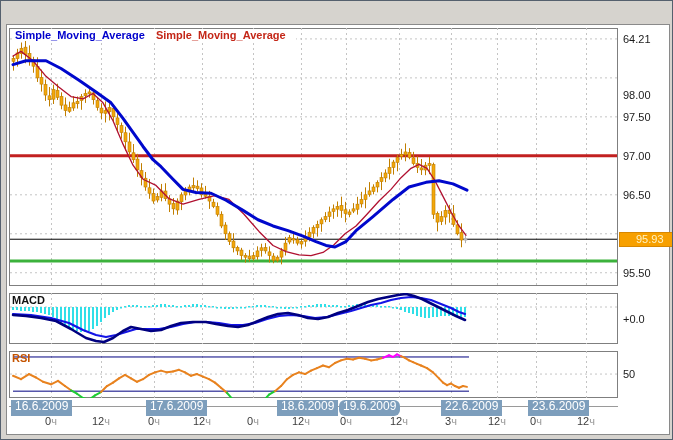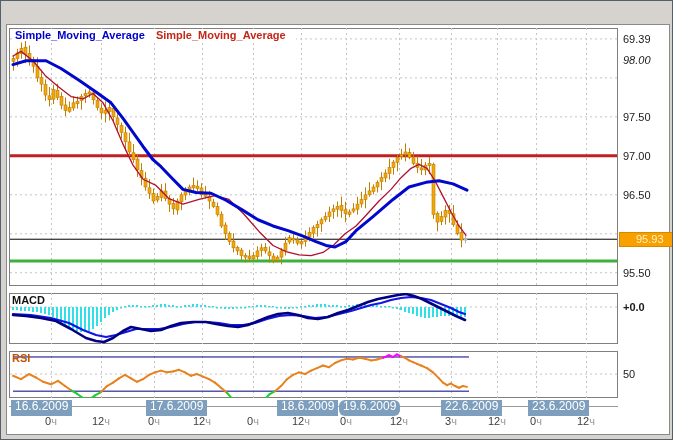--- a/index.html
+++ b/index.html
@@ -544,31 +544,31 @@
 
     <div class="legend">
       <span id="legend-0" style="color: rgb(0, 0, 204);">Simple_Moving_Average</span>
       <span id="legend-1" style="color: rgb(196, 39, 24);">Simple_Moving_Average</span>
     </div>
 
     <div class="panel-label macd">MACD</div>
     <div class="panel-label rsi">RSI</div>
 
     <div id="y-labels">
-        <div class="y-label" style="top: 7.91239px;">69.39</div>
-        <div class="y-label" style="top: 29px; font-style: italic;">98.00</div>
+        <div class="y-label" style="top: 7.91239px;">64.21</div>
+        <div class="y-label" style="top: 64px;">98.00</div>
         <div class="y-label" style="top: 85.858px;">97.50</div>
         <div class="y-label" style="top: 124.831px;">97.00</div>
         <div class="y-label" style="top: 163.804px;">96.50</div>
         <div class="y-label" style="top: 241.749px;">95.50</div>
       </div>
 
     <div class="price-badge" id="price-badge" style="top: 207.233px;">95.93</div>
 
-    <div class="gutter-label" id="macd-zero" style="top: 276px; font-weight: bold;">+0.0</div>
+    <div class="gutter-label" id="macd-zero" style="top: 288px;">+0.0</div>
     <div class="gutter-label" id="rsi-mid" style="top: 343.073px;">50</div>
 
     <div class="xaxis-line" id="xaxis-line" style="top: 381px;"></div>
     <div id="date-row">
         <div class="date-badge" style="left: 4px; top: 375px;">16.6.2009</div>
         <div class="date-badge" style="left: 139px; top: 375px;">17.6.2009</div>
         <div class="date-badge" style="left: 250px; top: 375px; margin-left: 20px;">18.6.2009</div>
         <div class="date-badge" style="left: 332px; top: 375px; border-radius: 6px;">19.6.2009</div>
         <div class="date-badge" style="left: 434px; top: 375px;">22.6.2009</div>
         <div class="date-badge" style="left: 521px; top: 375px;">23.6.2009</div>

